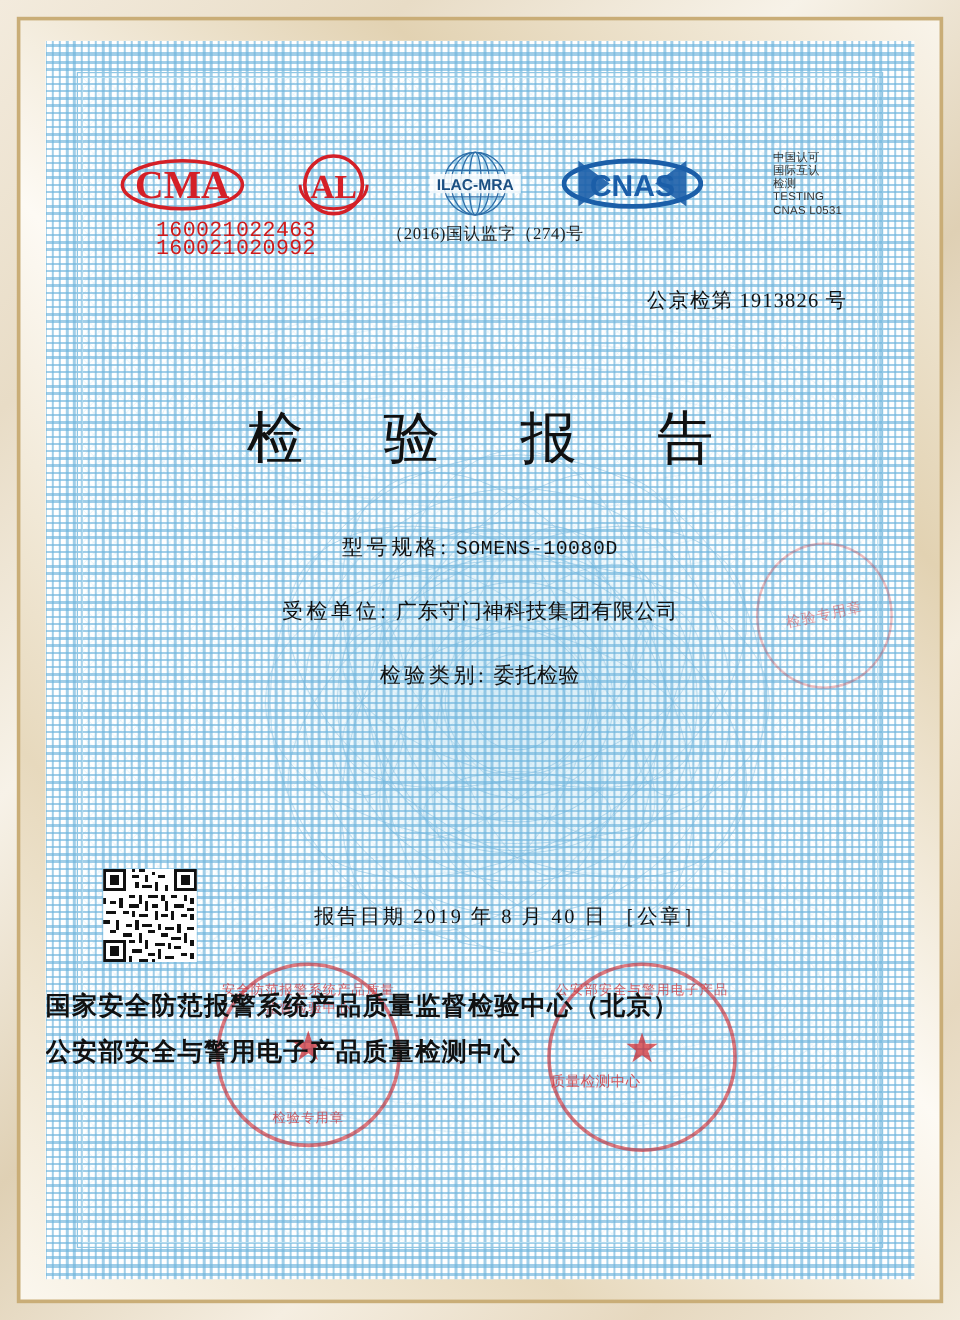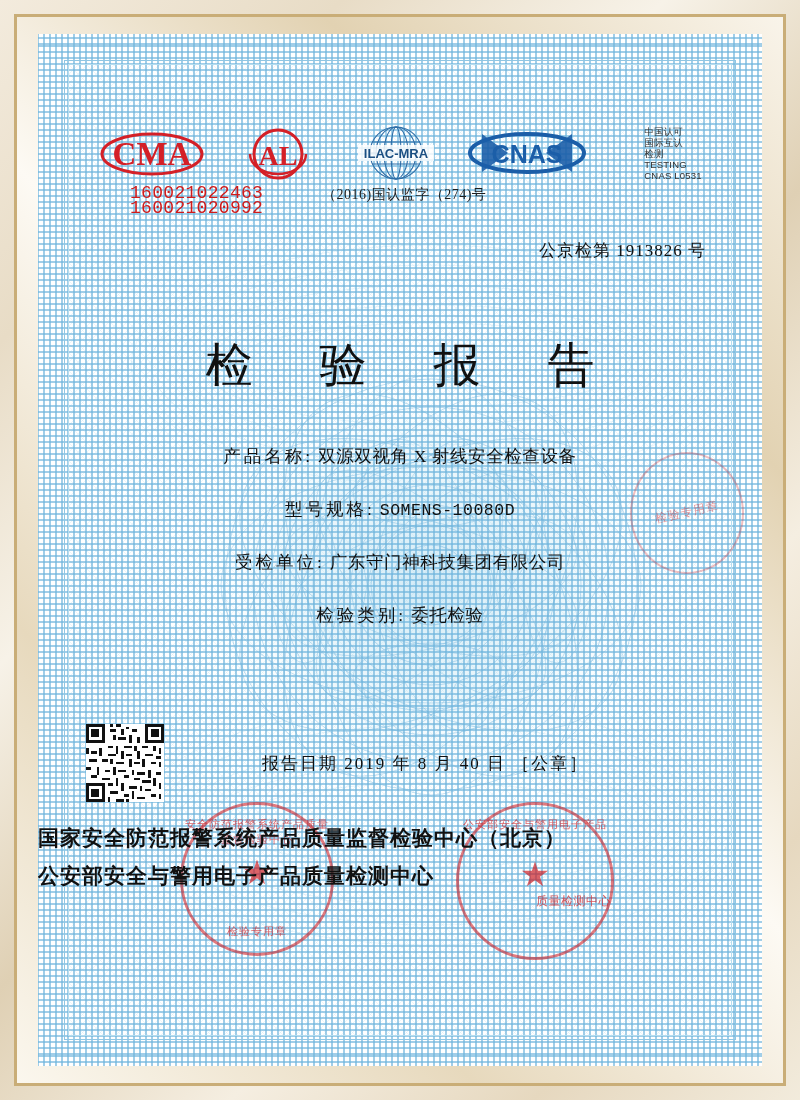--- a/index.html
+++ b/index.html
@@ -232,21 +232,21 @@
     font-size: 11px;
     color: rgba(206,32,38,.85);
     letter-spacing: 1px;
   }
   .seal-txt-top { top: 12px; }
   .seal-txt-bot { bottom: 14px; }
   .seal-center-txt {
     position: absolute;
     left: 0; right: 0;
     top: 58%;
-    text-align: right;
+    text-align: left;
     font-size: 12px;
     color: rgba(206,32,38,.9);
     letter-spacing: .5px;
   }
   .seal-side-txt {
     position: absolute;
     left: 0; right: 0;
     top: 42%;
     text-align: center;
     font-size: 12px;
@@ -391,24 +391,20 @@
 
       <div class="lab-codes" style="white-space:pre-line;">160021022463
 160021020992</div>
       <div class="approval-no">（2016)国认监字（274)号</div>
 
       <div class="report-no">公京检第 1913826 号</div>
 
       <div class="main-title">检 验 报 告</div>
 
       <div class="fields">
-        <div class="field-row">
-          <span class="field-label">产品名称:</span>
-          <span class="field-value">双源双视角 X 射线安全检查设备</span>
-        </div>
         <div class="field-row">
           <span class="field-label">型号规格:</span>
           <span class="field-value mono-val">SOMENS-10080D</span>
         </div>
         <div class="field-row">
           <span class="field-label">受检单位:</span>
           <span class="field-value">广东守门神科技集团有限公司</span>
         </div>
         <div class="field-row">
           <span class="field-label">检验类别:</span>

